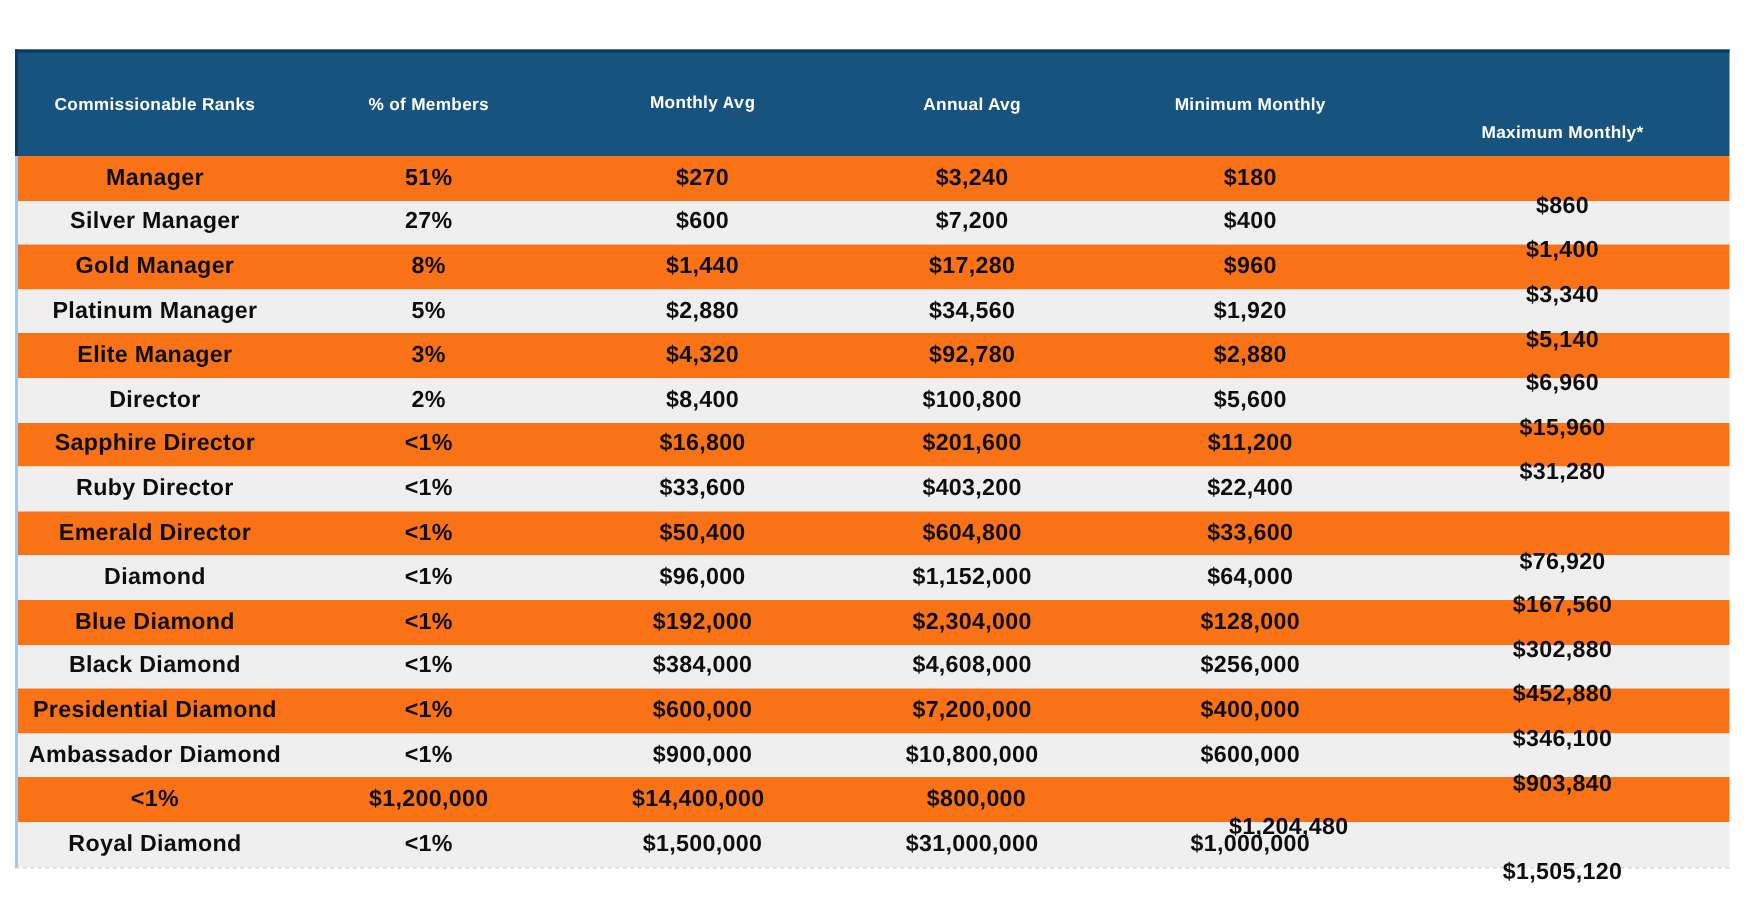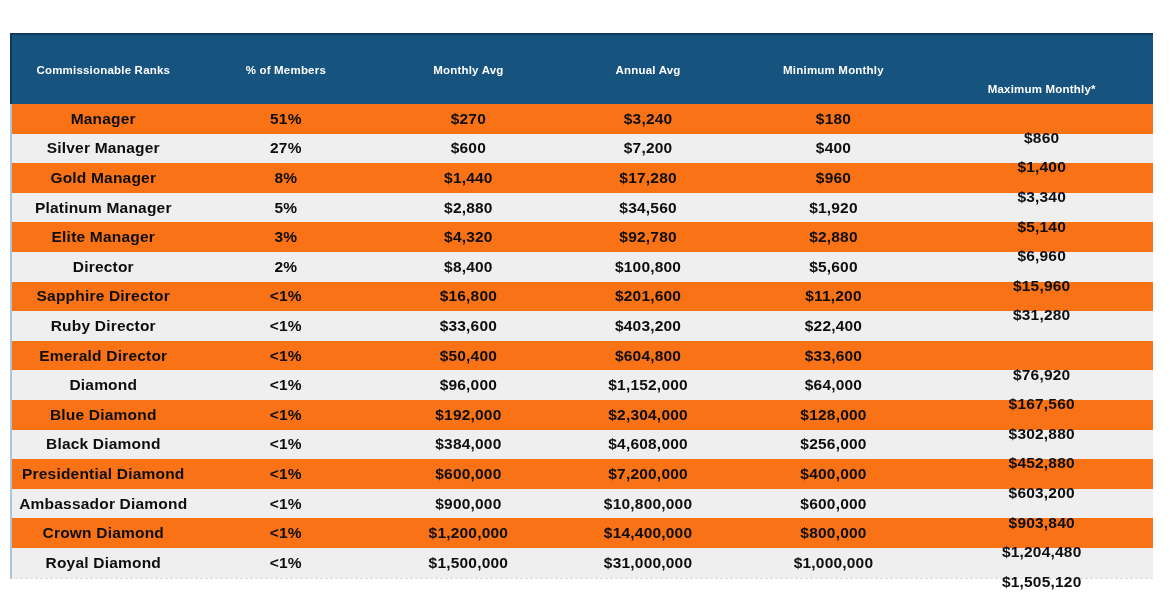--- a/index.html
+++ b/index.html
@@ -66,20 +66,21 @@
   .c0 { width: 16%; }
   .c1 { width: 16%; }
   .c2 { width: 16%; }
   .c3 { width: 15.5%; }
   .c4 { width: 17%; }
   .c5 { width: 19.5%; margin-top: 38px; }
   .squiggle {
     text-decoration: underline wavy var(--squiggle, #C00000);
     text-decoration-thickness: 1px;
     text-underline-offset: 3px;
+    font-family: Liberation Mono, monospace;
   }
 </style>
 </head>
 <body>
 
 <div class="canvas">
   <div class="comp-table">
     <div class="thead" id="thead">
         <div class="cell c0">Commissionable Ranks</div>
         <div class="cell c1">% of Members</div>
@@ -183,32 +184,31 @@
           <div class="cell c3">$4,608,000</div>
           <div class="cell c4">$256,000</div>
           <div class="cell c5">$452,880</div>
         </div>
         <div class="row">
           <div class="cell c0">Presidential Diamond</div>
           <div class="cell c1">&lt;1%</div>
           <div class="cell c2">$600,000</div>
           <div class="cell c3">$7,200,000</div>
           <div class="cell c4">$400,000</div>
-          <div class="cell c5">$603,200</div>
+          <div class="cell c5">$346,100</div>
         </div>
         <div class="row">
           <div class="cell c0">Ambassador Diamond</div>
           <div class="cell c1">&lt;1%</div>
           <div class="cell c2">$900,000</div>
           <div class="cell c3">$10,800,000</div>
           <div class="cell c4">$600,000</div>
           <div class="cell c5">$903,840</div>
         </div>
         <div class="row">
-          <div class="cell c0">Crown Diamond</div>
           <div class="cell c1">&lt;1%</div>
           <div class="cell c2">$1,200,000</div>
           <div class="cell c3">$14,400,000</div>
           <div class="cell c4">$800,000</div>
           <div class="cell c5">$1,204,480</div>
         </div>
         <div class="row">
           <div class="cell c0">Royal Diamond</div>
           <div class="cell c1">&lt;1%</div>
           <div class="cell c2">$1,500,000</div>

